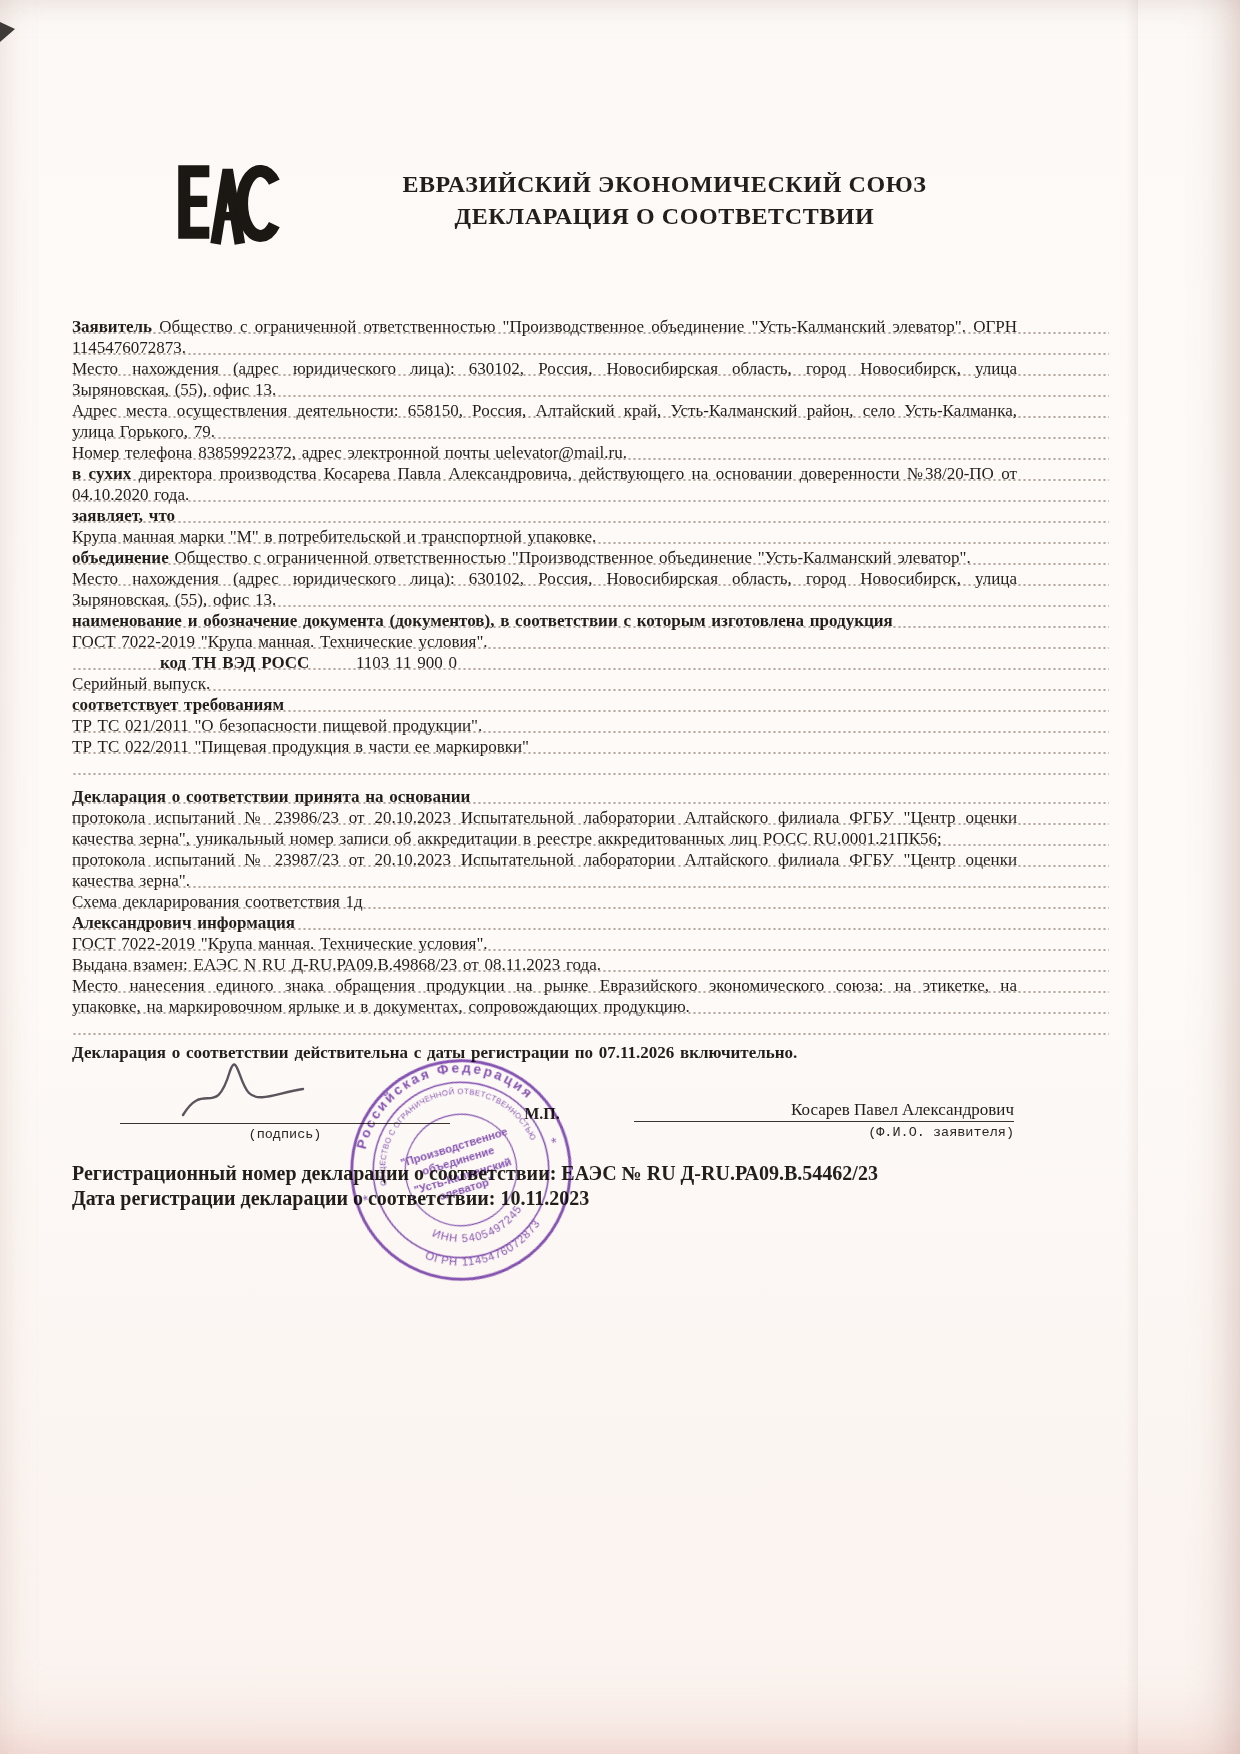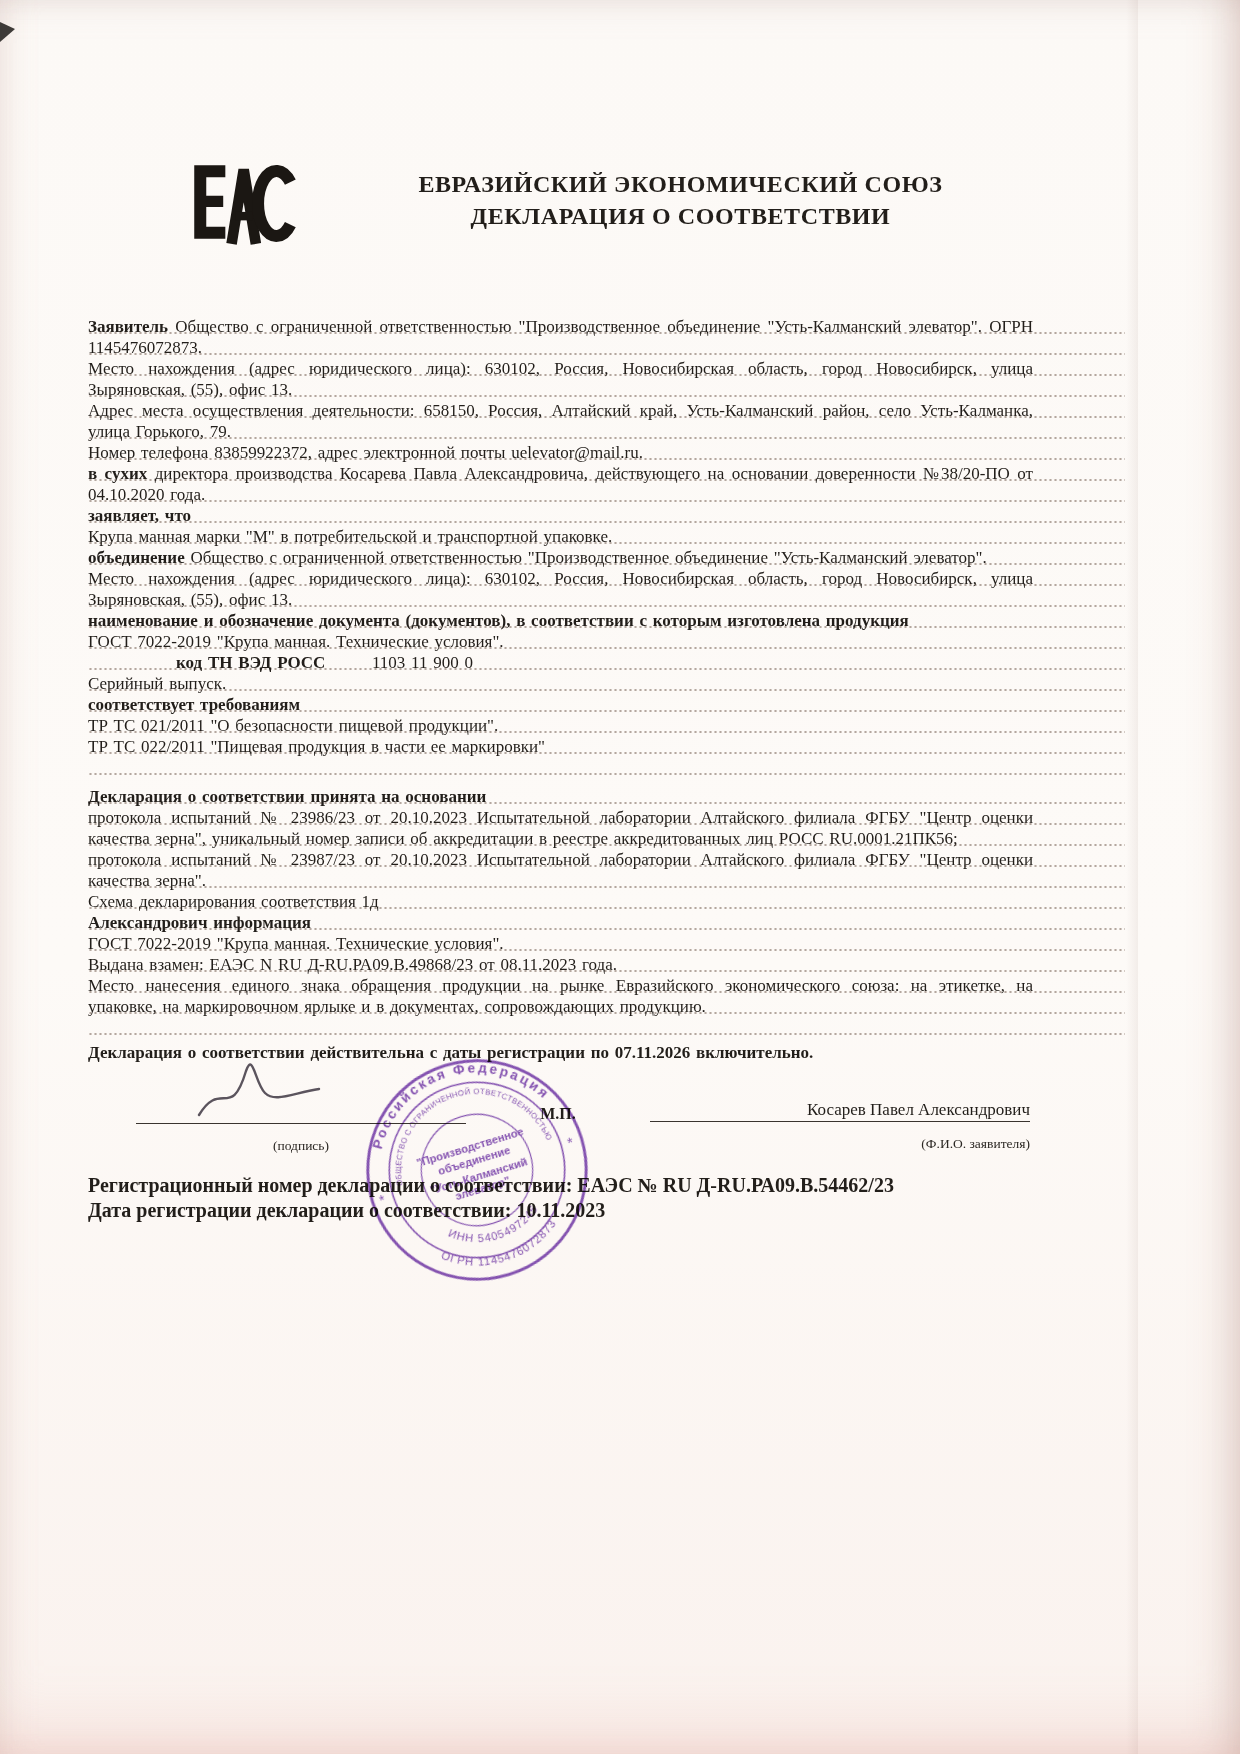--- a/index.html
+++ b/index.html
@@ -13,21 +13,21 @@
     background:linear-gradient(180deg,#fcf9f6 0%,#fdfaf7 55%,#faf2ee 100%);
     box-shadow:inset -34px 0 46px -30px rgba(175,140,130,.45),
                inset 0 -50px 70px -40px rgba(230,165,155,.40),
                inset 0 26px 40px -32px rgba(190,170,160,.35),
                inset 30px 0 40px -34px rgba(190,170,160,.30);
   }
   .edge-shade{position:absolute;top:0;bottom:0;right:102px;width:12px;
     background:linear-gradient(to right,transparent,rgba(150,120,110,.10));}
   .corner-mark{position:absolute;left:0;top:22px;width:0;height:0;
     border-left:15px solid #1d1b19;border-top:7px solid transparent;border-bottom:13px solid transparent;opacity:.85;}
-  .content{position:absolute;left:88px;top:0;width:1037px;}
+  .content{position:absolute;left:72px;top:0;width:1037px;}
 
   
   .header{display:flex;align-items:flex-start;margin-top:158px;}
   .logo{width:106px;height:88px;margin-left:102px;flex:0 0 auto;}
   .titles{flex:1;text-align:center;font-weight:bold;font-size:24px;line-height:32px;
     letter-spacing:.6px;padding-top:10px;padding-right:60px;}
 
   
   .body{margin-top:70px;}
   .p{margin:0;font-size:17px;line-height:21px;text-align:justify;padding-right:92px;
@@ -42,21 +42,21 @@
   .tnved .tl{display:inline-block;min-width:196px;}
   .sec-gap{margin-top:8px;}
   .validity{margin-top:4px;}
 
   
   .sig-wrap{position:relative;margin-top:30px;}
   .sig-row{display:flex;justify-content:space-between;align-items:flex-start;padding-right:95px;}
   .sig-left{width:330px;margin-left:48px;text-align:center;}
   .sig-line{border-bottom:1.6px solid #3a342f;height:30px;position:relative;}
   .squiggle{position:absolute;left:55px;bottom:-6px;width:150px;height:80px;}
-  .cap{font-size:13.5px;margin-top:14px;color:#2b2723;}
+  .cap{font-size:13.5px;margin-top:3px;color:#2b2723;font-family:Liberation Mono, monospace;}
   .mp{font-weight:bold;font-size:16px;margin-top:12px;}
   .sig-right{width:380px;text-align:right;margin-top:7px;}
   .name-line{border-bottom:1.6px solid #3a342f;padding-bottom:1px;font-size:17px;}
   .reg{margin:20px 0 0;font-size:20px;line-height:22px;font-weight:bold;}
   .reg + .reg{margin-top:3px;}
 
   
   .stamp{position:absolute;left:272px;top:-40px;width:234px;height:234px;z-index:3;
     transform:rotate(-17deg);opacity:.82;mix-blend-mode:multiply;filter:blur(.3px);}
   .stamp text{font-family:"Liberation Sans", sans-serif;}

